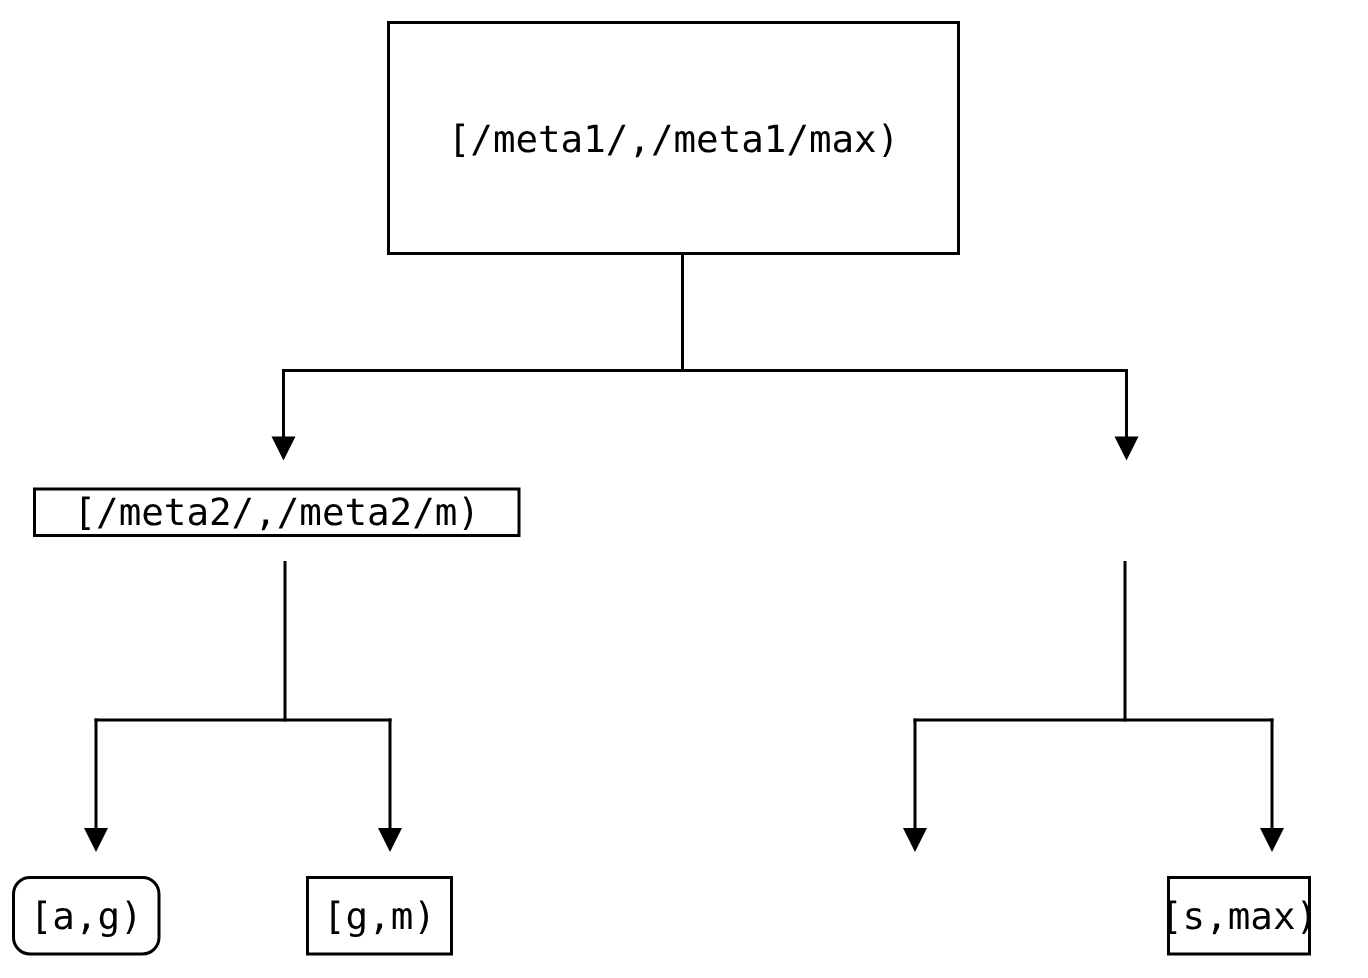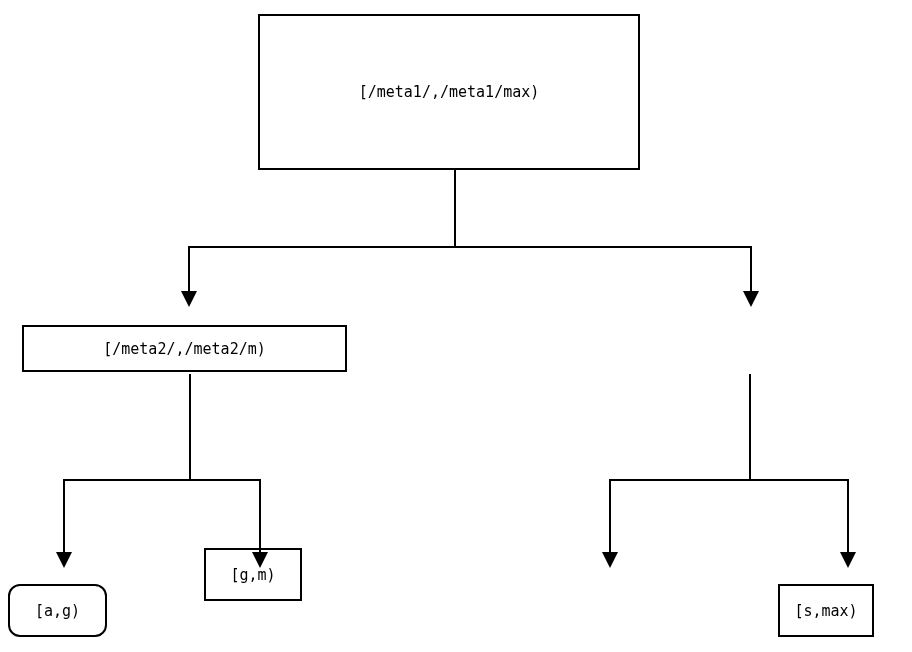--- a/index.html
+++ b/index.html
@@ -17,29 +17,29 @@
   }
   .node {
     position: absolute;
     box-sizing: border-box;
     border: 2px solid var(--line, #000000);
     background: var(--bg, #ffffff);
     color: var(--ink, #000000);
     display: flex;
     align-items: center;
     justify-content: center;
-    font-size: 15px;
+    font-size: 25px;
     letter-spacing: 0;
     white-space: nowrap;
   }
   .node.root      { left: 258px; top: 14px;  width: 382px; height: 156px; }
-  .node.l2-left   { left: 22px;  top: 325px; width: 325px; height: 47px; }
+  .node.l2-left   { left: 22px;  top: 325px; width: 325px; height: 33px; }
   .node.l2-right  { left: 582px; top: 325px; width: 320px; height: 49px; }
   .node.leaf-ag   { left: 8px;   top: 584px; width: 99px;  height: 53px; border-radius: 12px; }
-  .node.leaf-gm   { left: 204px; top: 548px; width: 98px;  height: 53px; }
+  .node.leaf-gm   { left: 204px; top: 584px; width: 98px;  height: 53px; }
   .node.leaf-ms   { left: 553px; top: 584px; width: 100px; height: 53px; }
   .node.leaf-smax { left: 778px; top: 584px; width: 96px; height: 53px; }
 
   .hline {
     position: absolute;
     height: 2px;
     background: var(--line, #000000);
   }
   .vline {
     position: absolute;

